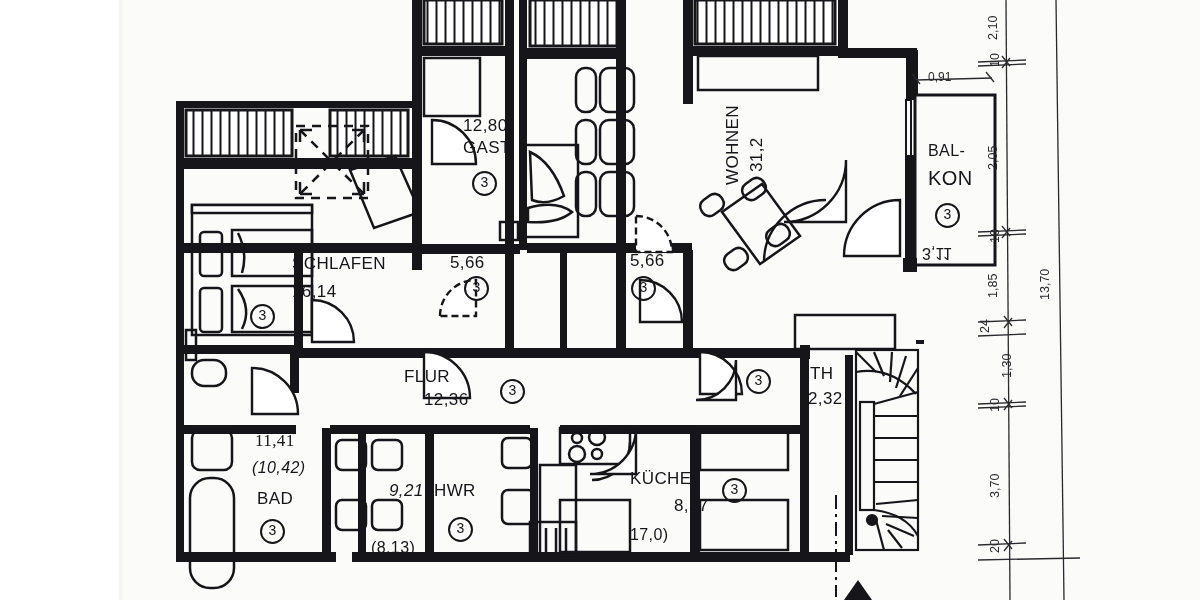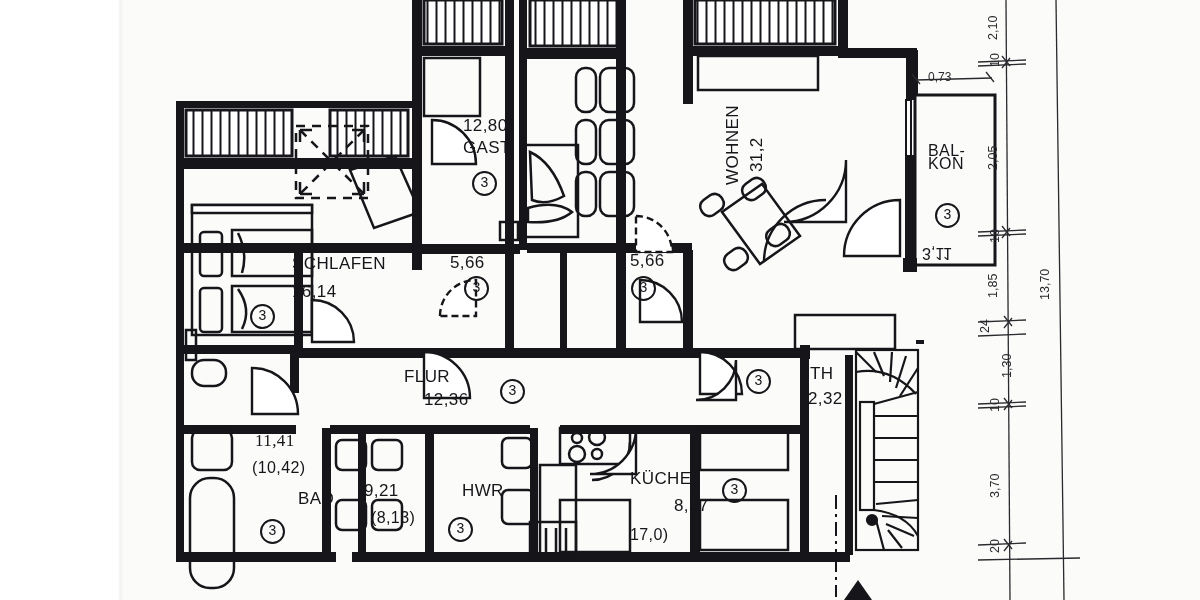--- a/index.html
+++ b/index.html
@@ -344,48 +344,48 @@
   <div class="lbl room-area" style="left:450px; top:254px;">5,66</div>
   <div class="badge" style="left:464px; top:276px;">3</div>
 
   <div class="lbl room-area" style="left:630px; top:252px;">5,66</div>
   <div class="badge" style="left:631px; top:276px;">3</div>
 
   <div class="lbl room-name rot90" style="left:724px; top:185px;">WOHNEN</div>
   <div class="lbl room-area rot90" style="left:748px; top:172px;">31,2</div>
 
   <div class="lbl room-name" style="left:928px; top:143px; font-size:16px;">BAL-</div>
-  <div class="lbl room-name" style="left:928px; top:156px; font-size:16px;">KON</div>
+  <div class="lbl room-name" style="left:928px; top:168px; font-size:20px;">KON</div>
   <div class="badge" style="left:935px; top:203px;">3</div>
   <div class="balkon-num" style="left:922px; top:262px;">3,11</div>
 
   <div class="lbl room-name" style="left:404px; top:368px;">FLUR</div>
   <div class="lbl room-area" style="left:424px; top:391px;">12,36</div>
   <div class="badge" style="left:500px; top:379px;">3</div>
 
   <div class="lbl room-area" style="left:255px; top:432px;font-family:Liberation Serif, serif;">11,41</div>
-  <div class="lbl room-sub" style="left:252px; top:460px;">(10,42)</div>
-  <div class="lbl room-name" style="left:257px; top:490px;margin-left:41px;">BAD</div>
+  <div class="lbl room-sub" style="left:252px; top:460px;font-style:italic;">(10,42)</div>
+  <div class="lbl room-name" style="left:257px; top:490px;">BAD</div>
   <div class="badge" style="left:260px; top:519px;">3</div>
 
-  <div class="lbl room-area" style="left:364px; top:482px;">9,21</div>
-  <div class="lbl room-sub" style="left:371px; top:510px;">(8,13)</div>
-  <div class="lbl room-name" style="left:434px; top:482px;padding-left:28px;">HWR</div>
+  <div class="lbl room-area" style="left:389px; top:482px;font-style:italic;">9,21</div>
+  <div class="lbl room-sub" style="left:371px; top:540px;">(8,13)</div>
+  <div class="lbl room-name" style="left:434px; top:482px;">HWR</div>
   <div class="badge" style="left:448px; top:517px;">3</div>
 
   <div class="lbl room-name" style="left:630px; top:470px;">KÜCHE</div>
   <div class="lbl room-area" style="left:630px; top:497px;padding-left:44px;">8,57</div>
   <div class="lbl room-sub" style="left:630px; top:527px;">17,0)</div>
   <div class="badge" style="left:722px; top:478px;">3</div>
 
   <div class="lbl room-name" style="left:810px; top:365px;">TH</div>
   <div class="lbl room-area" style="left:808px; top:390px;">2,32</div>
   <div class="badge" style="left:746px; top:369px;">3</div>
 
-  <div class="dim-h" style="left:928px; top:70px;">0,73</div>
+  <div class="dim-h" style="left:928px; top:70px;">0,91</div>
 
   <div class="dim" style="left:986px; top:40px;">2,10</div>
   <div class="dim" style="left:988px; top:67px;">10</div>
   <div class="dim" style="left:986px; top:170px;">2,05</div>
   <div class="dim" style="left:988px; top:243px;">10</div>
   <div class="dim" style="left:986px; top:298px;">1,85</div>
   <div class="dim" style="left:978px; top:333px;">24</div>
   <div class="dim" style="left:1000px; top:378px;">1,30</div>
   <div class="dim" style="left:988px; top:412px;">10</div>
   <div class="dim" style="left:988px; top:498px;">3,70</div>

